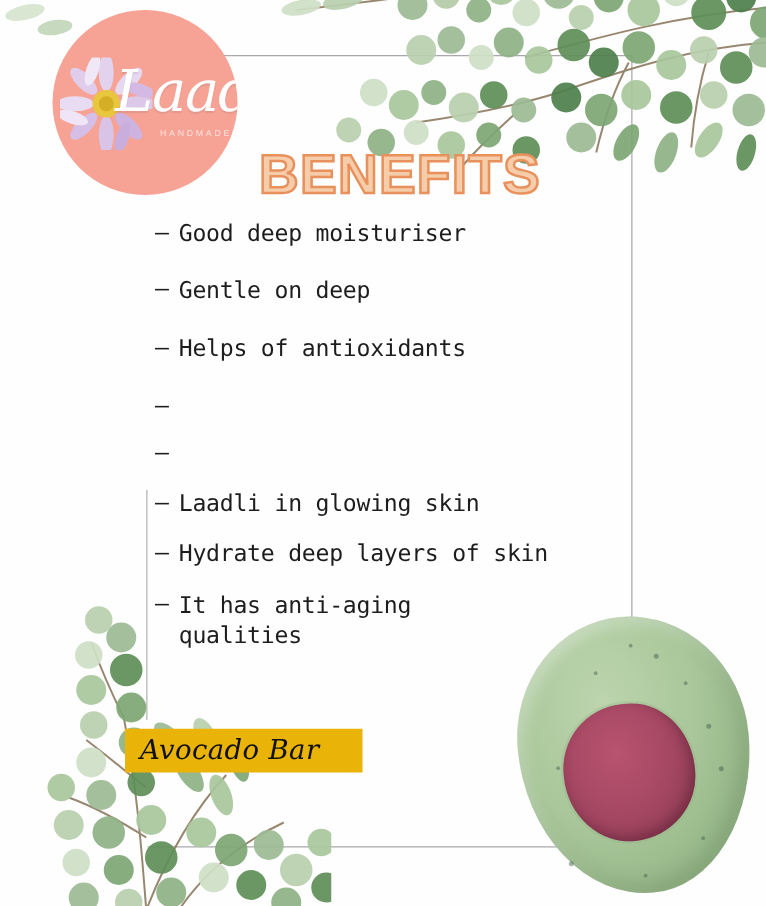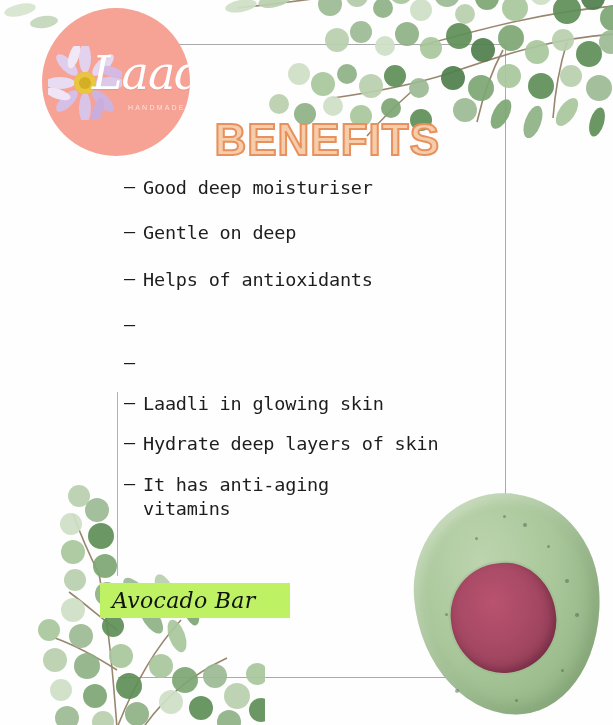--- a/index.html
+++ b/index.html
@@ -36,21 +36,21 @@
     font-size:7px;letter-spacing:2.2px;opacity:.85;
   }
 
   
   .title{
     position:absolute;left:200px;top:116px;width:240px;height:48px;
     font-family:"Liberation Sans", sans-serif;font-weight:bold;
     font-size:44px;line-height:48px;letter-spacing:1px;
     color:#f6cdaa;
     -webkit-text-stroke:2px #e8915c;
-    text-align:right;
+    text-align:center;
   }
 
   
   .benefits{position:absolute;left:124px;top:176px;width:380px;}
   .b-item{
     display:flex;align-items:flex-start;
     font-family:"DejaVu Sans Mono", monospace;
     font-size:18.5px;color:#1d1d1f;letter-spacing:-0.2px;
   }
   .b-dash{width:19px;flex:0 0 19px;}
@@ -60,21 +60,21 @@
   .sp-2{margin-top:23px}
   .sp-3{margin-top:22px}
   .sp-4{margin-top:17px}
   .sp-5{margin-top:19px}
   .sp-6{margin-top:16px}
   .sp-7{margin-top:17px}
 
   
   .name-plate{
     position:absolute;left:100px;top:583px;width:190px;height:35px;
-    background:#bef264;
+    background:#eab308;
     display:flex;align-items:center;
   }
   .name-plate span{
     font-family:"DejaVu Serif", serif;font-style:italic;
     font-size:22px;color:#111;padding-left:12px;letter-spacing:.3px;
   }
 
   
   .soap{position:absolute;left:415px;top:493px;width:185px;height:222px;}
   .soap-body{
@@ -277,21 +277,21 @@
       <span class="b-dash">–</span>
       <span class="b-text">Laadli in glowing skin</span>
     </div>
     <div class="b-item sp-6">
       <span class="b-dash">–</span>
       <span class="b-text">Hydrate deep layers of skin</span>
     </div>
     <div class="b-item sp-7">
       <span class="b-dash">–</span>
       <span class="b-text">It has anti-aging
-vitamins</span>
+qualities</span>
     </div>
   </div>
 
   <div class="name-plate">
     <span>Avocado Bar</span>
   </div>
 
   <div class="soap">
     <div class="soap-body"></div>
     <div class="soap-pit"></div>

